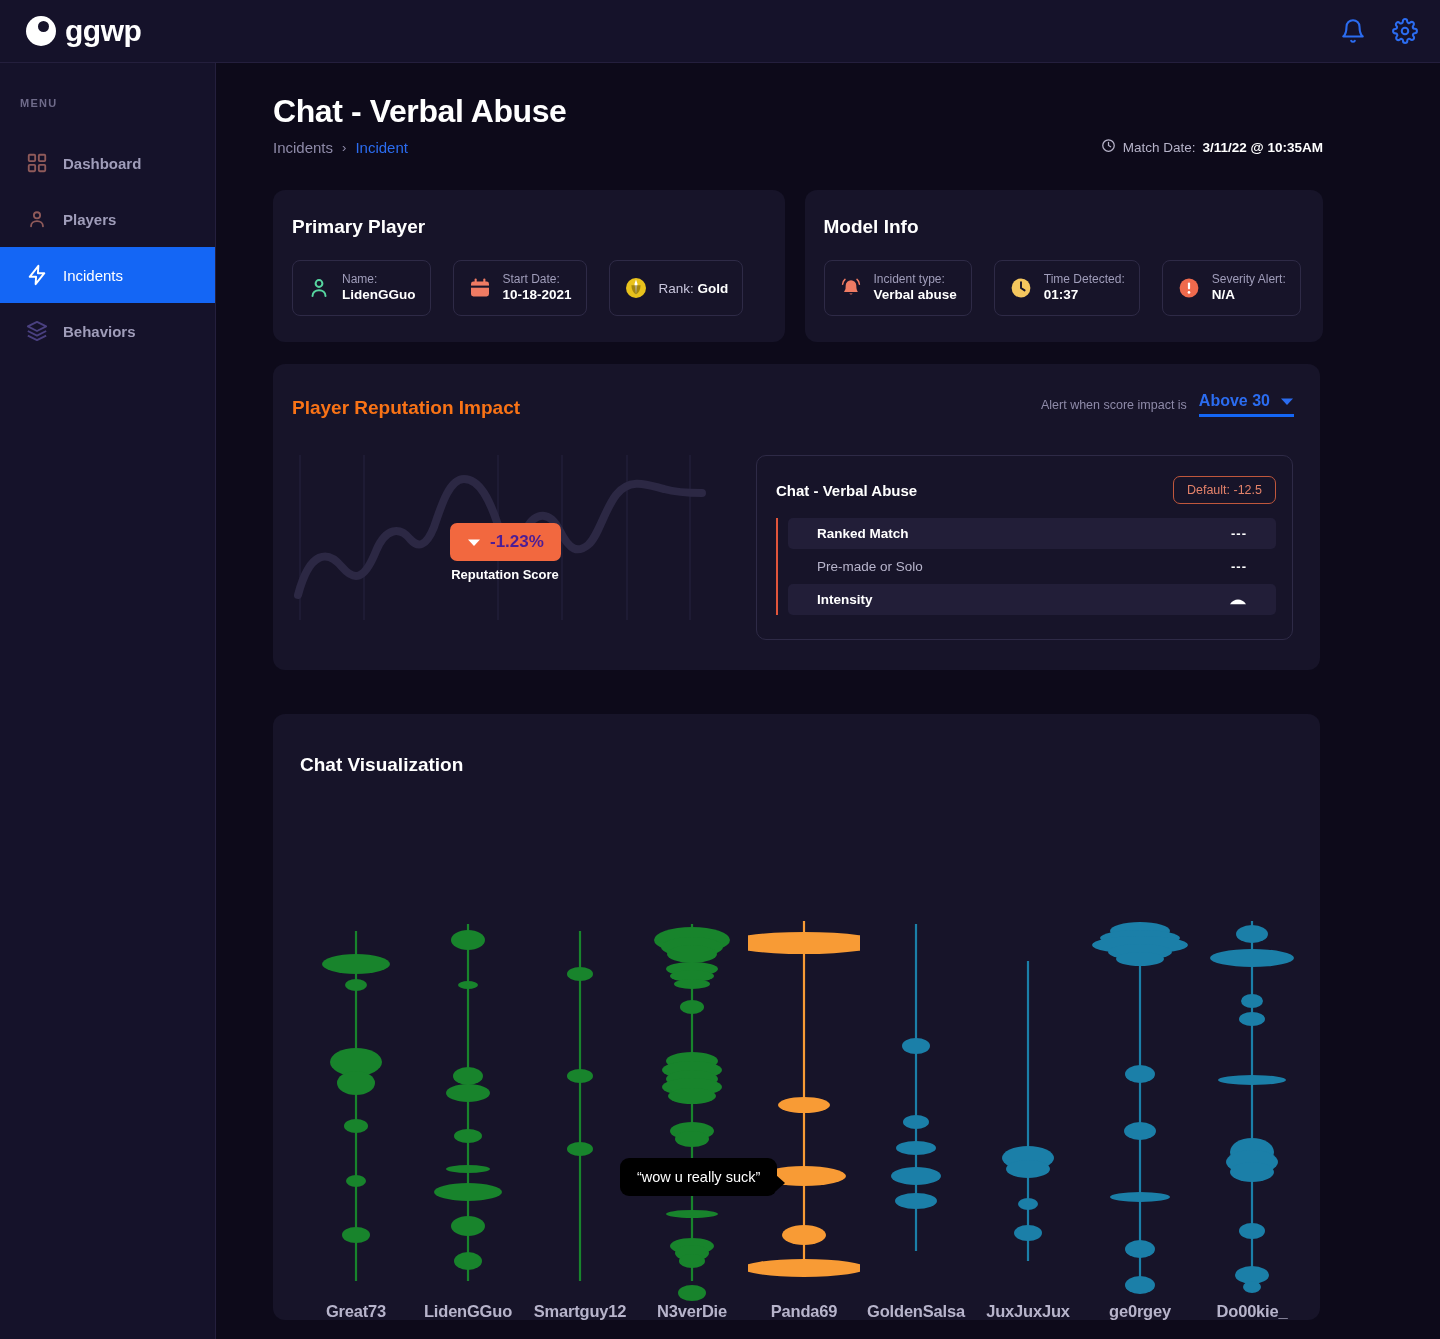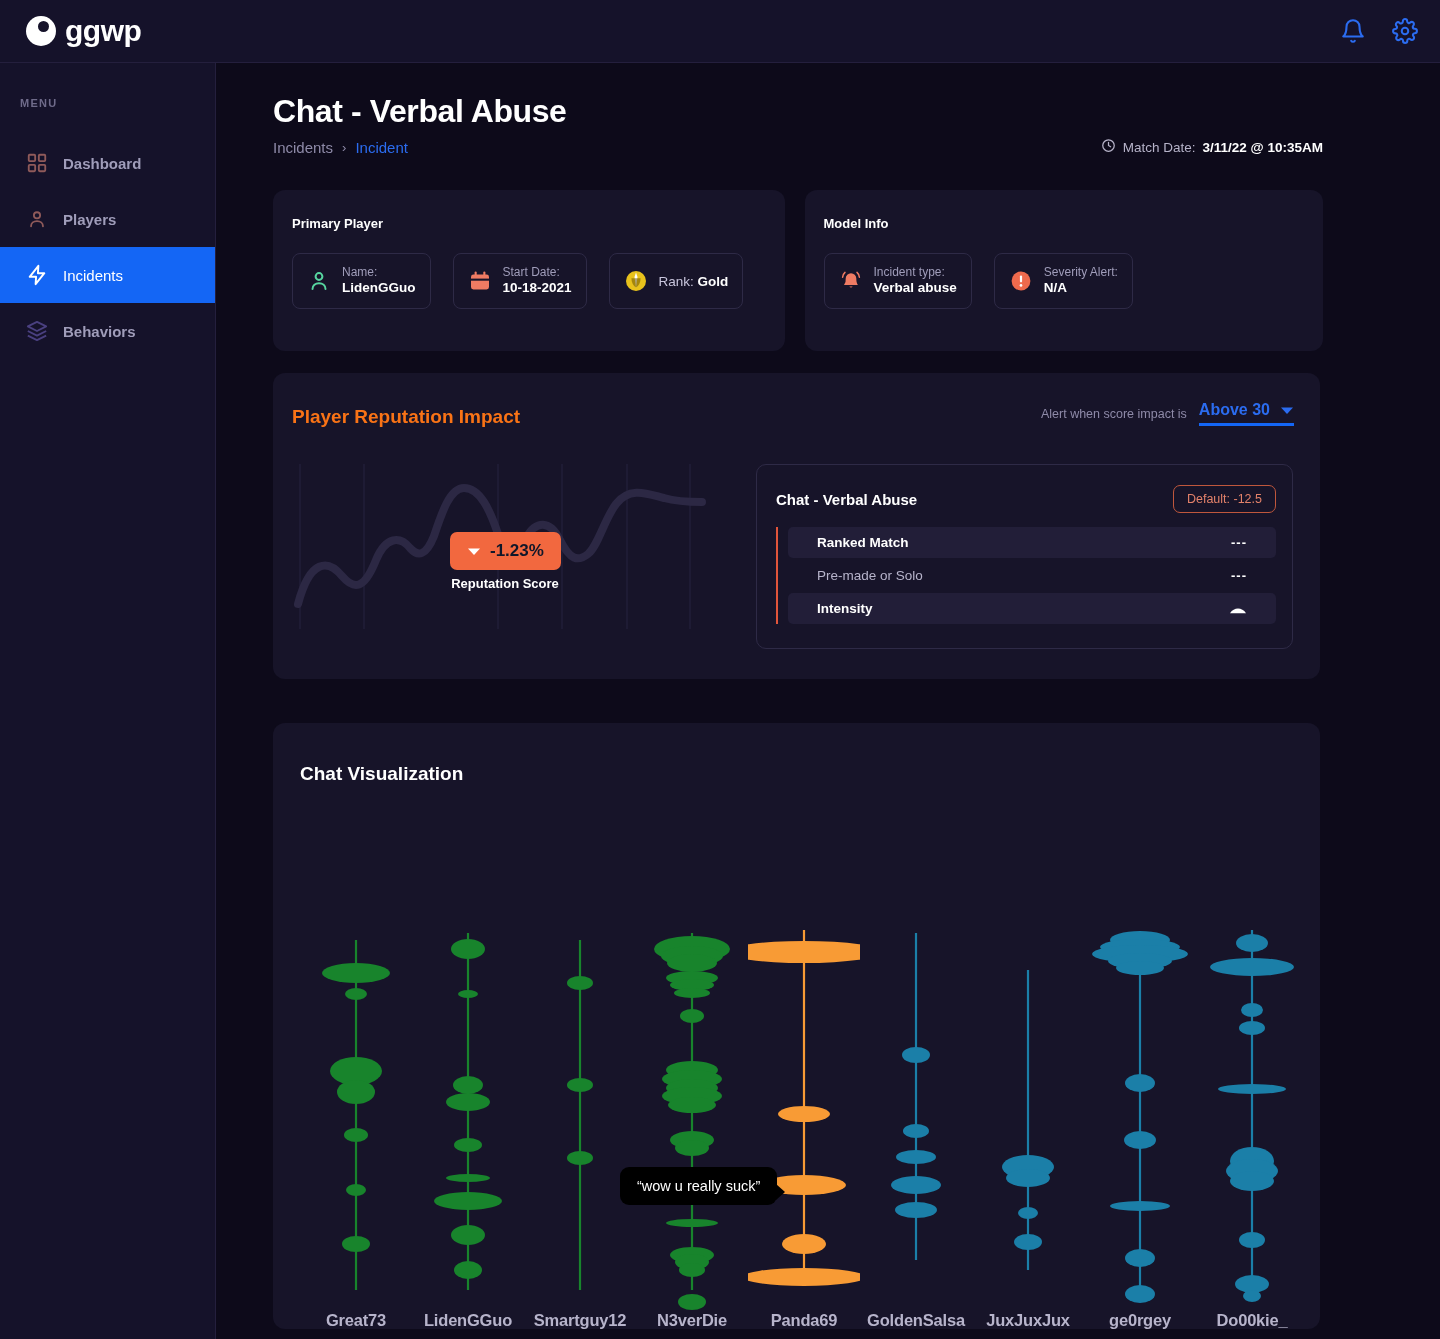--- a/index.html
+++ b/index.html
@@ -87,23 +87,23 @@
   }
   .matchdate b { color: #ffffff; font-weight: 700; }
 
   
   .card {
     background: #171429;
     border-radius: 12px;
   }
   .row-cards { display: flex; gap: 20px; margin-top: 34px; }
   .card-pp { width: 512px; padding: 26px 20px 26px 19px; }
-  .card-mi { width: 519px; padding: 26px 20px 42px 19px; }
+  .card-mi { width: 519px; padding: 26px 20px 26px 19px; }
   .card-title {
-    font-size: 13px; font-weight: 700; color: #ffffff;
+    font-size: 19px; font-weight: 700; color: #ffffff;
     margin-left: 0; margin-bottom: 22px;
   }
   .stat-row { display: flex; gap: 22px; }
   .stat {
     border: 1px solid #2e2a46; border-radius: 8px;
     height: 56px; display: flex; align-items: center; gap: 11px;
     padding: 0 14px; flex: none;
   }
   .stat-txt { line-height: 1.25; }
   .stat-k { font-size: 12px; color: #a09dba; display: block; }
@@ -124,21 +124,21 @@
   }
   .alert-val { font-size: 16px; font-weight: 700; color: #2b6cf0; }
 
   .rep-body { display: flex; gap: 48px; margin-top: 36px; align-items: flex-start; }
   .wavewrap { position: relative; width: 416px; height: 165px; }
   .score-badge {
     position: absolute; left: 158px; top: 68px;
     background: #f2683f; border-radius: 7px;
     height: 38px; min-width: 110px;
     display: flex; align-items: center; justify-content: center; gap: 9px;
-    font-size: 17px; font-weight: 700; color: #0f172a;
+    font-size: 17px; font-weight: 700; color: #4c1d95;
     padding: 2px 17px;
   }
   .score-cap {
     position: absolute; left: 158px; top: 112px; width: 110px;
     text-align: center; font-size: 13px; font-weight: 700; color: #ffffff;
   }
 
   .rules {
     width: 537px; border: 1px solid #2e2a46; border-radius: 10px;
     padding: 20px 16px 22px 19px;
@@ -333,20 +333,32 @@
               <path d="M10.4 17.6a1.8 1.8 0 0 0 3.2 0z" fill="#ef7b63"></path>
               <path d="M3.6 8.2A7 7 0 0 1 6 3.4M20.4 8.2A7 7 0 0 0 18 3.4" stroke="#ef7b63" stroke-width="1.5" fill="none" stroke-linecap="round"></path>
             </svg>
           </span>
           <span class="stat-txt">
             <span class="stat-k">Incident type:</span>
             <span class="stat-v">Verbal abuse</span>
           </span>
         </div>
 
+        <div class="stat">
+          <span class="sico">
+            <svg viewBox="0 0 24 24" width="24" height="24">
+              <circle cx="12" cy="12" r="9.4" fill="#f5c75e"></circle>
+              <path d="M12 6.2V12l3.6 2.4" stroke="#171429" stroke-width="1.9" fill="none" stroke-linecap="round"></path>
+            </svg>
+          </span>
+          <span class="stat-txt">
+            <span class="stat-k">Time Detected:</span>
+            <span class="stat-v">01:37</span>
+          </span>
+        </div>
 
         <div class="stat">
           <span class="sico">
             <svg viewBox="0 0 24 24" width="24" height="24">
               <circle cx="12" cy="12" r="9.4" fill="#ef6a4d"></circle>
               <rect x="10.9" y="6.4" width="2.2" height="7" rx="1.1" fill="#ffffff"></rect>
               <circle cx="12" cy="16.4" r="1.35" fill="#ffffff"></circle>
             </svg>
           </span>
           <span class="stat-txt">

